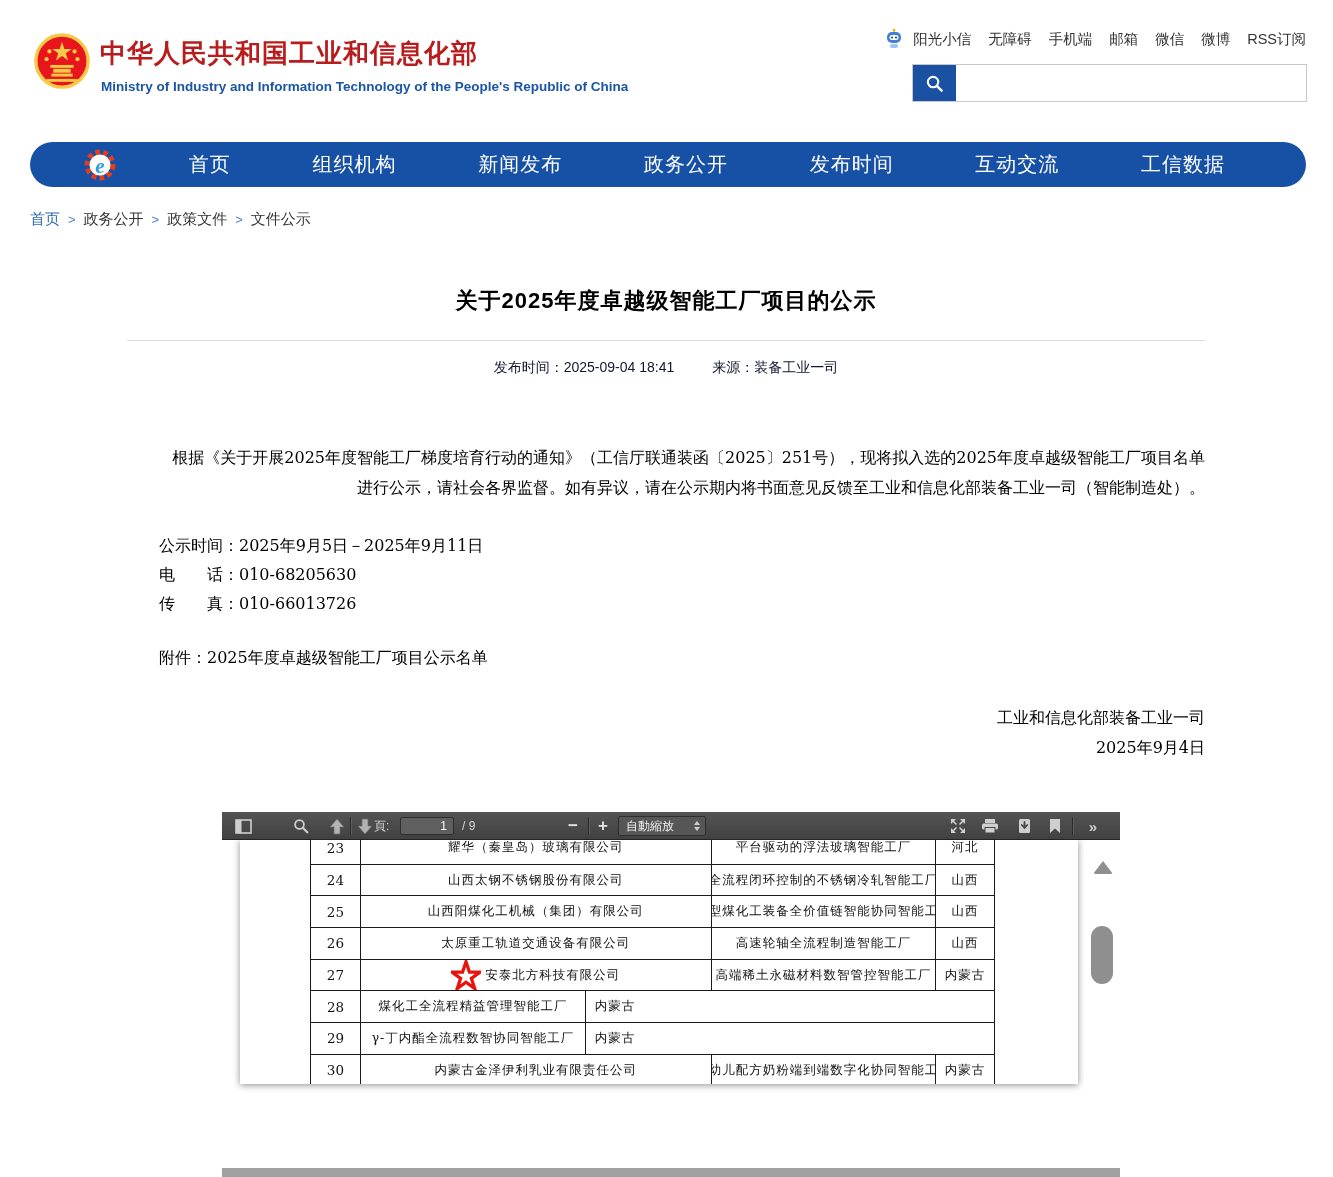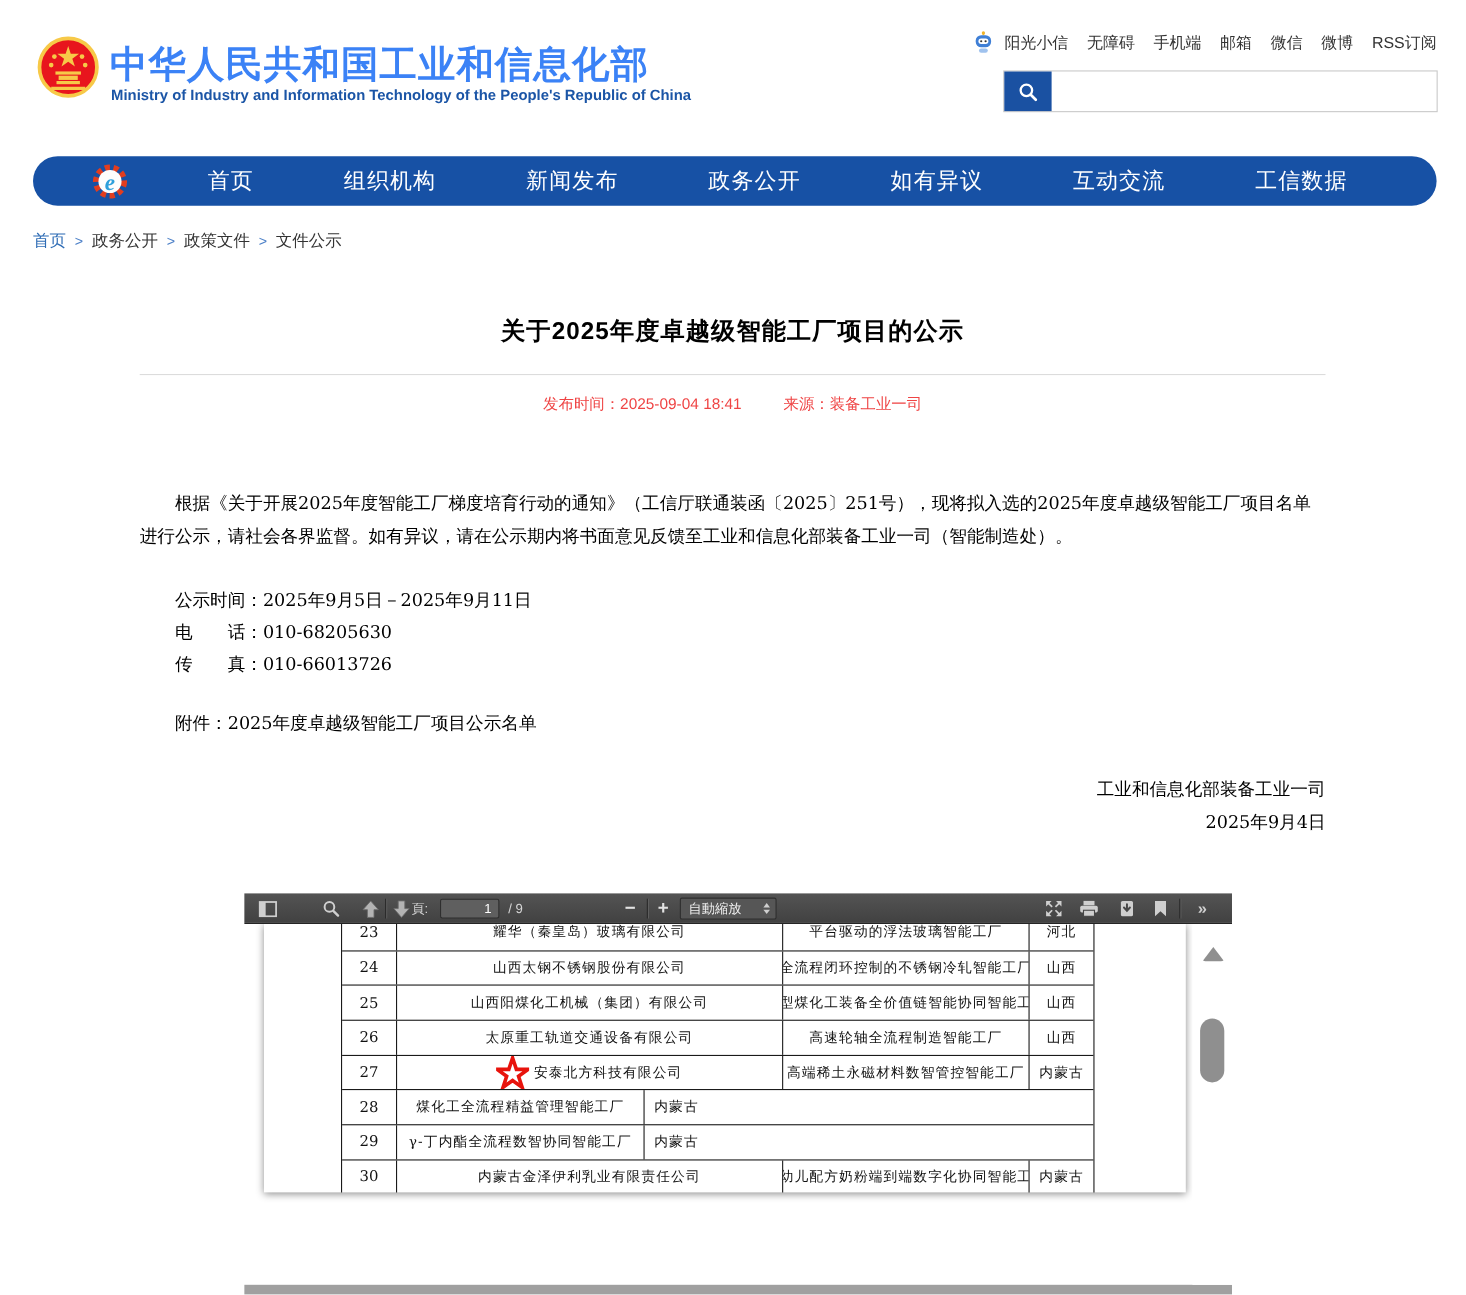--- a/index.html
+++ b/index.html
@@ -3,22 +3,22 @@
 <meta charset="utf-8">
 <style>
   * { margin:0; padding:0; box-sizing:border-box; }
   html,body { width:1333px; height:1177px; background:#fff; overflow:hidden;
               font-family:"Liberation Sans", sans-serif; }
   body { position:relative; }
   a { text-decoration:none; color:inherit; cursor:pointer; }
 
   
   .emblem { position:absolute; left:33px; top:30px; width:58px; height:66px; }
-  .site-title { position:absolute; left:100px; top:36px; font-size:34px; font-weight:bold;
-                color:#3b82f6; letter-spacing:1px; white-space:nowrap; }
+  .site-title { position:absolute; left:100px; top:36px; font-size:26px; font-weight:bold;
+                color:#b91c1c; letter-spacing:1px; white-space:nowrap; }
   .site-subtitle { position:absolute; left:101px; top:79px; font-size:13.5px; font-weight:bold;
                    color:#1b55a6; white-space:nowrap; }
   .quick-links { position:absolute; right:27px; top:28px; display:flex; gap:17px;
                  align-items:center; font-size:14.5px; color:#333; }
   .mascot { width:20px; height:22px; margin-right:-8px; }
   .search-box { position:absolute; right:26px; top:64px; width:395px; height:38px;
                 border:1px solid #c9c9c9; display:flex; background:#fff; }
   .search-input { flex:1; border:none; outline:none; padding:0 12px; font-size:16px; color:#333;
                   font-family:"Liberation Sans", sans-serif; }
   .search-input::placeholder { color:#9a9a9a; }
@@ -37,24 +37,24 @@
   .breadcrumb { position:absolute; left:30px; top:210px; font-size:15px; color:#333;
                 display:flex; gap:8px; align-items:center; }
   .bc-sep { color:#4d81c8; font-size:13px; }
   .bc-link { color:#2e6cb5; }
 
   
   .article { position:absolute; left:127px; top:270px; width:1078px; color:#000; }
   .art-title { text-align:center; font-size:22px; font-weight:bold; margin-top:16px;
                letter-spacing:1px; }
   .art-line { border-top:1px solid #dcdcdc; margin-top:24px; }
-  .art-meta { text-align:center; color:#ef4444; font-size:14px; margin-top:18px; }
+  .art-meta { text-align:center; color:#0f172a; font-size:14px; margin-top:18px; }
   .art-meta .gap { display:inline-block; width:38px; }
   .art-body { font-family:"DejaVu Serif","Liberation Serif",serif; font-size:16px;
-              line-height:30px; margin-top:66px; text-indent:2em; }
+              line-height:30px; margin-top:66px; text-indent:2em;text-align:right; }
   .art-info { font-family:"DejaVu Serif","Liberation Serif",serif; font-size:16px;
               line-height:29px; margin-top:28px; text-indent:2em; }
   .art-attach { font-family:"DejaVu Serif","Liberation Serif",serif; font-size:16px;
                 margin-top:30px; text-indent:2em; }
   .art-sign { font-family:"DejaVu Serif","Liberation Serif",serif; font-size:16px;
               line-height:30px; margin-top:34px; text-align:right; }
 
   
   .pdf-viewer { position:absolute; left:222px; top:812px; width:898px; height:365px;
                 background:#fff; overflow:hidden; }
@@ -165,21 +165,21 @@
   <svg class="nav-logo" viewBox="0 0 36 36">
     <circle cx="18" cy="18" r="12" fill="none" stroke="#e23d1f" stroke-width="7" stroke-dasharray="4.3 3.1"></circle>
     <circle cx="18" cy="18" r="10.5" fill="#fdfdfd"></circle>
     <text x="18" y="25.5" text-anchor="middle" font-size="21" font-style="italic" font-weight="bold" fill="#2ea0dc" font-family="Liberation Serif, serif">e</text>
   </svg>
   <div class="nav-items">
       <a class="nav-item">首页</a>
       <a class="nav-item">组织机构</a>
       <a class="nav-item">新闻发布</a>
       <a class="nav-item">政务公开</a>
-      <a class="nav-item">如有异议</a>
+      <a class="nav-item">发布时间</a>
       <a class="nav-item">互动交流</a>
       <a class="nav-item">工信数据</a>
     </div>
 </nav>
 
 <div class="breadcrumb">
     <a class="bc-item bc-link">首页</a>
     <span class="bc-sep">&gt;</span>
     <a class="bc-item">政务公开</a>
     <span class="bc-sep">&gt;</span>

